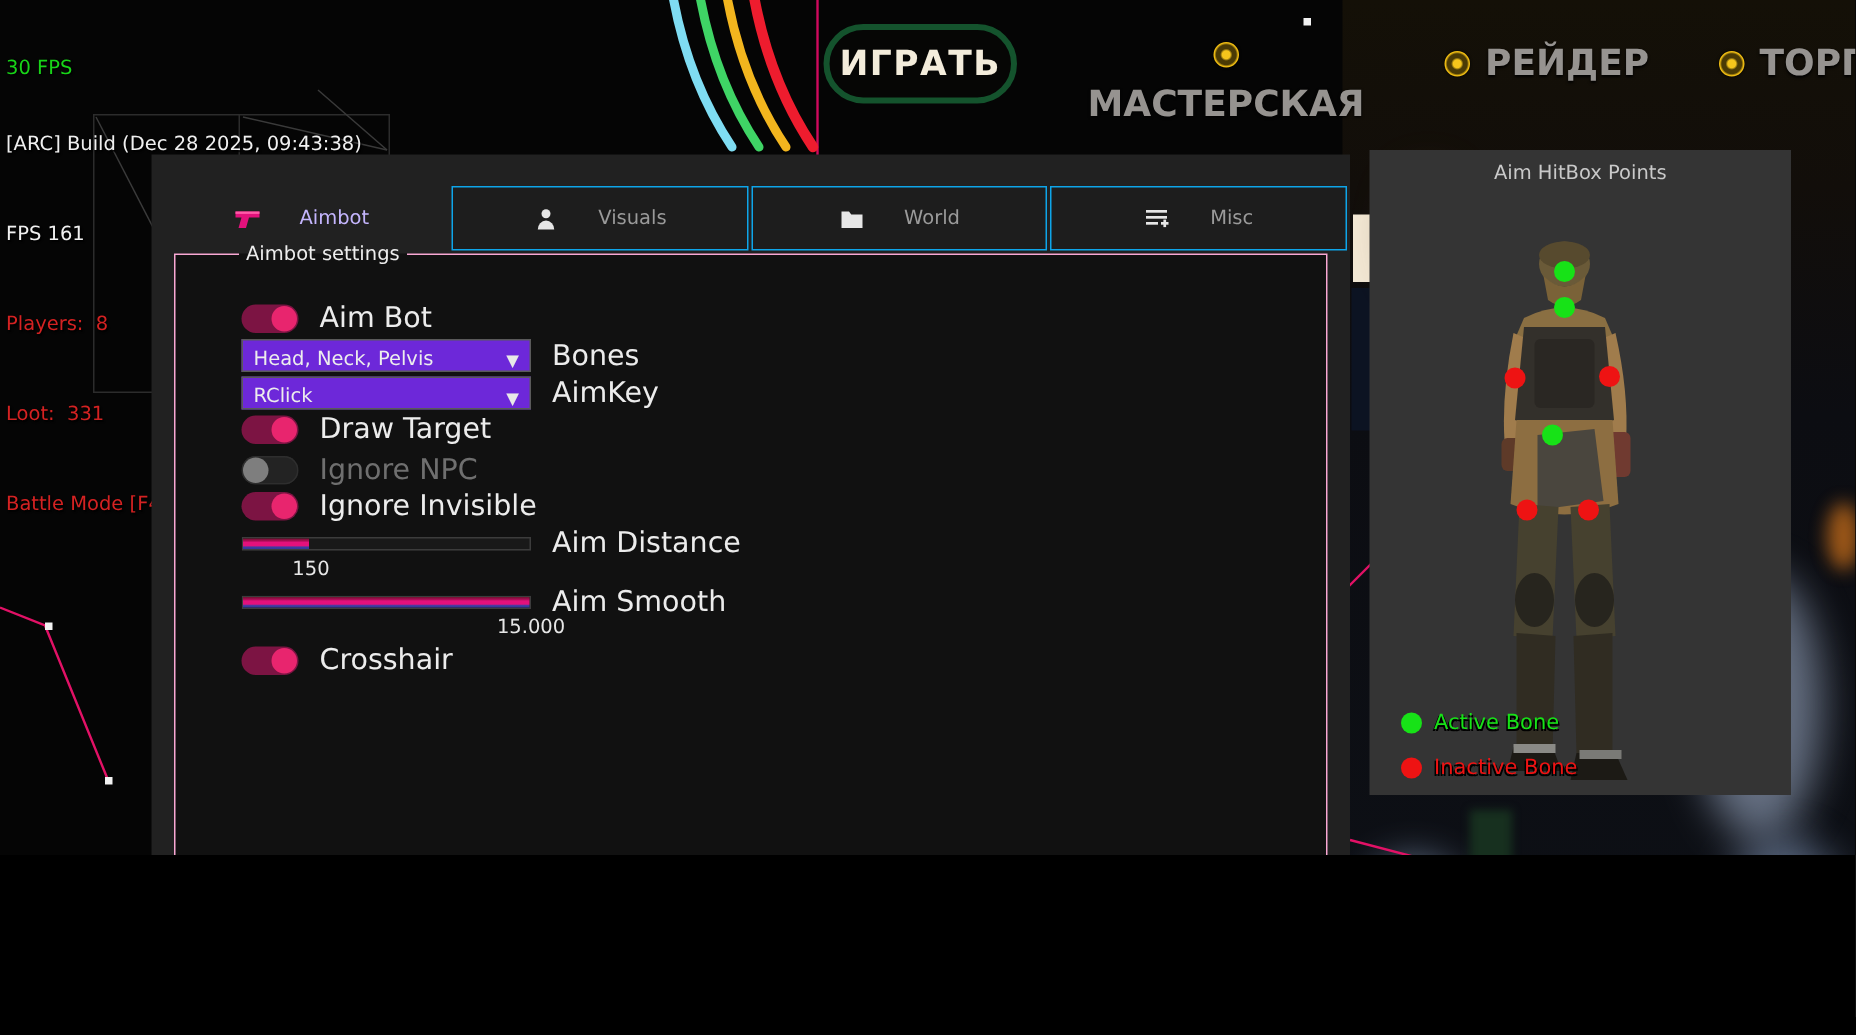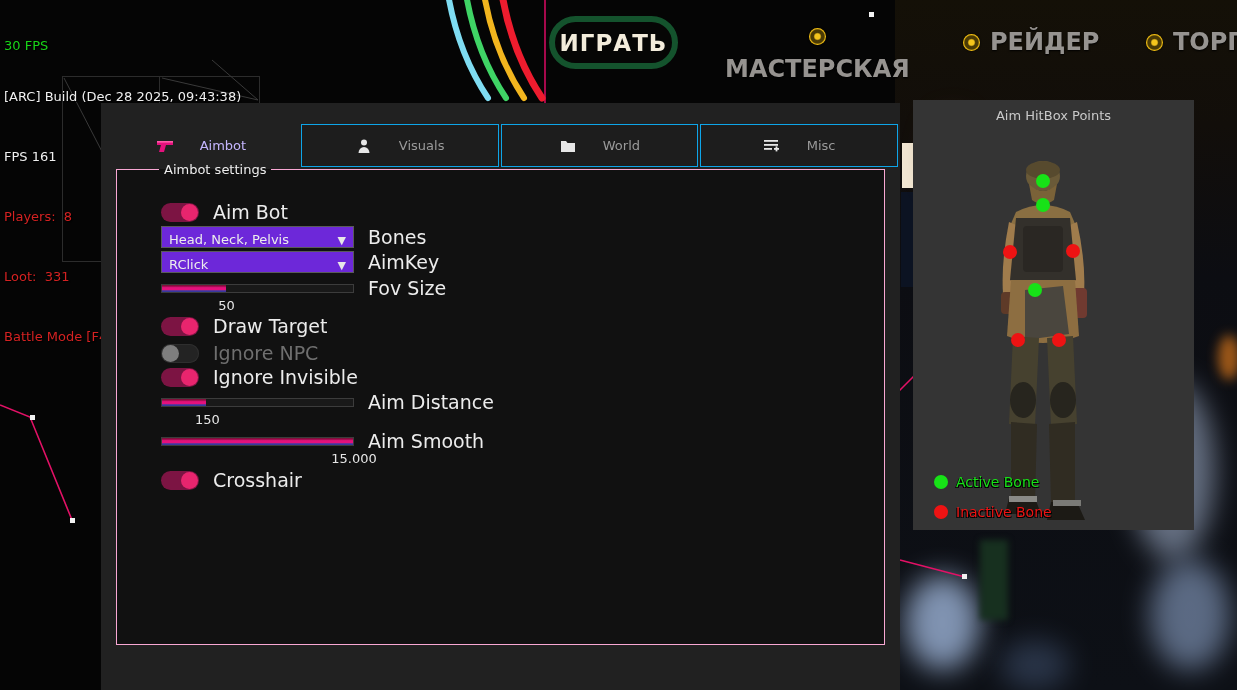--- a/index.html
+++ b/index.html
@@ -1,18 +1,18 @@
 <!DOCTYPE html>
 <html><head>
 <meta charset="utf-8">
 <style>
   * { margin:0; padding:0; box-sizing:border-box; }
   html,body { background:#000; }
   .screen {
-    position:relative; width:1237px; height:690px; overflow:hidden;
+    position:relative; width:1237px; height:570px; overflow:hidden;
     background:#050505; font-family:"DejaVu Sans", sans-serif;
   }
   
   .bg-layer { position:absolute; inset:0; }
   .bg-right {
     position:absolute; left:895px; top:0; width:342px; height:690px;
     background:linear-gradient(180deg,#141007 0%, #120e0a 18%, #0c0d12 40%, #0d1016 100%);
   }
   .blob { position:absolute; border-radius:50%; filter:blur(14px); }
   .wire { position:absolute; border:1px solid #3a3a3a; opacity:.75; }
@@ -22,21 +22,21 @@
   
   .hud { position:absolute; left:4px; top:-4px; font-size:13px; line-height:20px; white-space:pre; }
   .hud div { text-shadow:1px 1px 1px #000; }
   .hud .green { color:#18d418; }
   .hud .white { color:#f0f0f0; }
   .hud .red   { color:#d42222; }
 
   
   .play-btn {
     position:absolute; left:549px; top:16px; width:129px; height:53px;
-    border:6px solid #14532d; border-radius:27px;
+    border:4px solid #14532d; border-radius:27px;
     display:flex; align-items:center; justify-content:center;
     color:#f3ecdb; font-weight:bold; font-size:23px; letter-spacing:1px;
     background:rgba(10,8,6,.35);
   }
   .nav-item {
     position:absolute; top:28px; display:flex; align-items:center; gap:10px;
     color:#969390; font-weight:bold; font-size:24px; letter-spacing:0;
     text-shadow:0 1px 2px #000; white-space:nowrap;
   }
   .coin {
@@ -255,31 +255,20 @@
 
         <div class="row m3">
           <div class="dropdown">
             <span>RClick</span>
             <span class="arr">▼</span>
           </div>
           <span class="lbl">AimKey</span>
         </div>
 
 
-        <div class="slider-wrap m4">
-          <div class="row">
-            <div class="slider">
-              <div class="fill" style="width: calc(34% - 2px);"></div>
-            </div>
-            <span class="lbl">Fov Size</span>
-          </div>
-          <div class="slider-val">
-            <span style="left: 34%;">50</span>
-          </div>
-        </div>
 
         <div class="row m2">
           <div class="toggle">
               <div class="knob"></div>
             </div>
           <span class="lbl">Draw Target</span>
         </div>
 
         <div class="row m5">
           <div class="toggle off">

